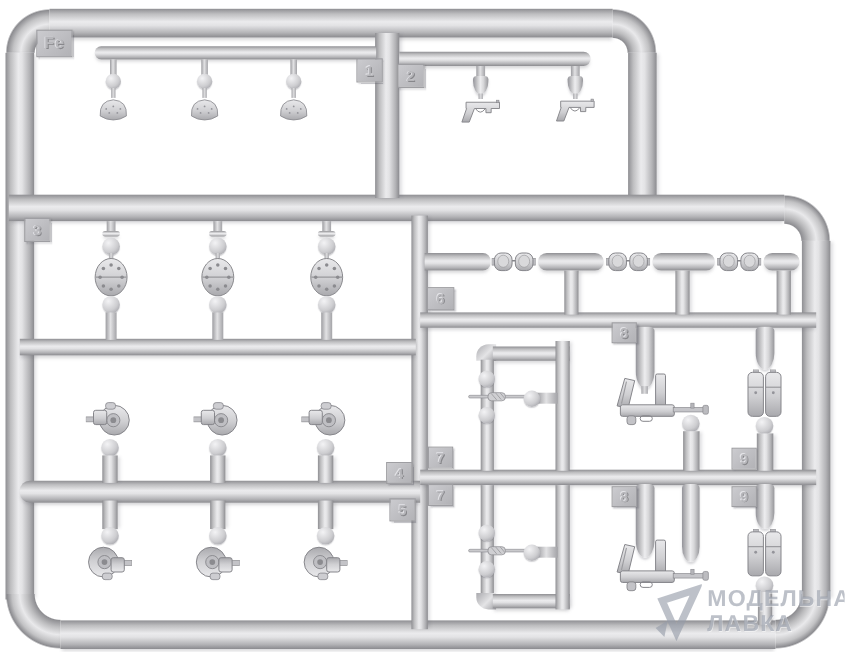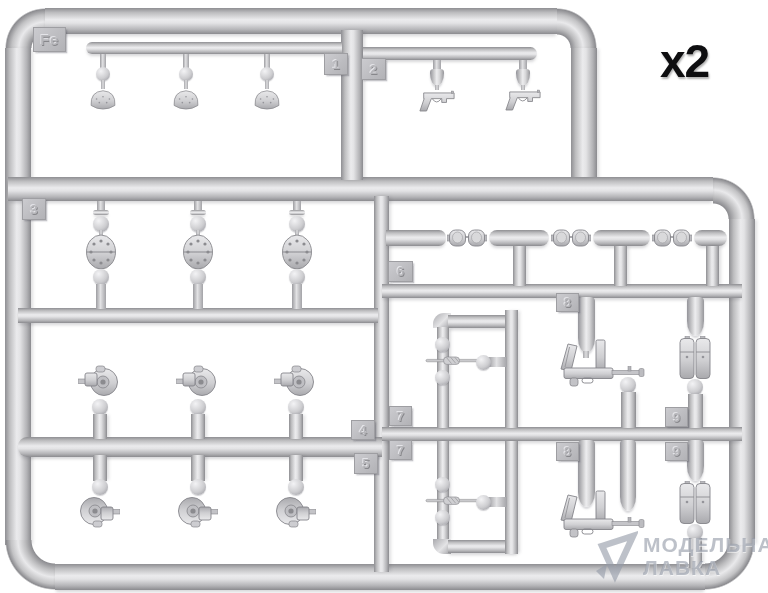--- a/index.html
+++ b/index.html
@@ -319,21 +319,20 @@
   <div class="tag" style="left:388px;top:261px;width:23px;height:19px">6</div>
   <div class="tag" style="left:351px;top:420px;width:22px;height:18px">4</div>
   <div class="tag" style="left:354px;top:453px;width:22px;height:19px">5</div>
   <div class="tag" style="left:389px;top:406px;width:21px;height:18px">7</div>
   <div class="tag" style="left:389px;top:440px;width:21px;height:18px">7</div>
   <div class="tag" style="left:556px;top:293px;width:21px;height:17px">8</div>
   <div class="tag" style="left:665px;top:407px;width:21px;height:18px">9</div>
   <div class="tag" style="left:556px;top:442px;width:21px;height:17px">8</div>
   <div class="tag" style="left:665px;top:442px;width:21px;height:17px">9</div>
 
-  <div class="qty" style="left:660px;top:38px">x2</div>
 
   <div class="watermark" style="left:592px;top:531px">
     <svg width="46" height="52" viewBox="0 0 46 52">
       <path d="M10 15 L41 5 L23 44 Z" fill="none" stroke="currentColor" stroke-width="6.5" stroke-linejoin="miter"></path>
       <path d="M4 40 L15 33 L12 48 Z" fill="currentColor"></path>
     </svg>
     <div class="wm-text">
       <div>МОДЕЛЬНАЯ</div>
       <div>ЛАВКА</div>
     </div>

